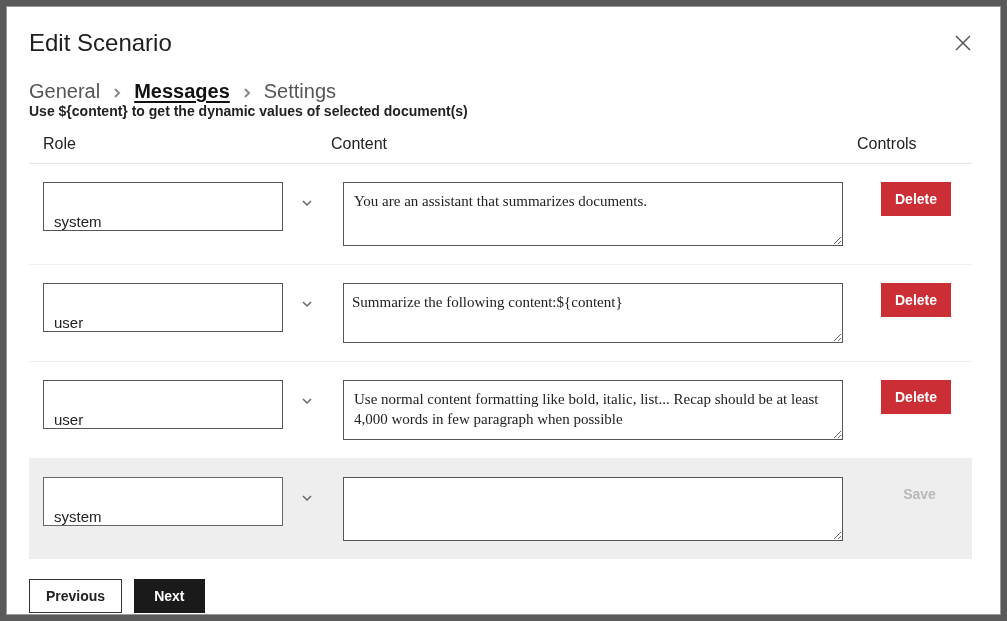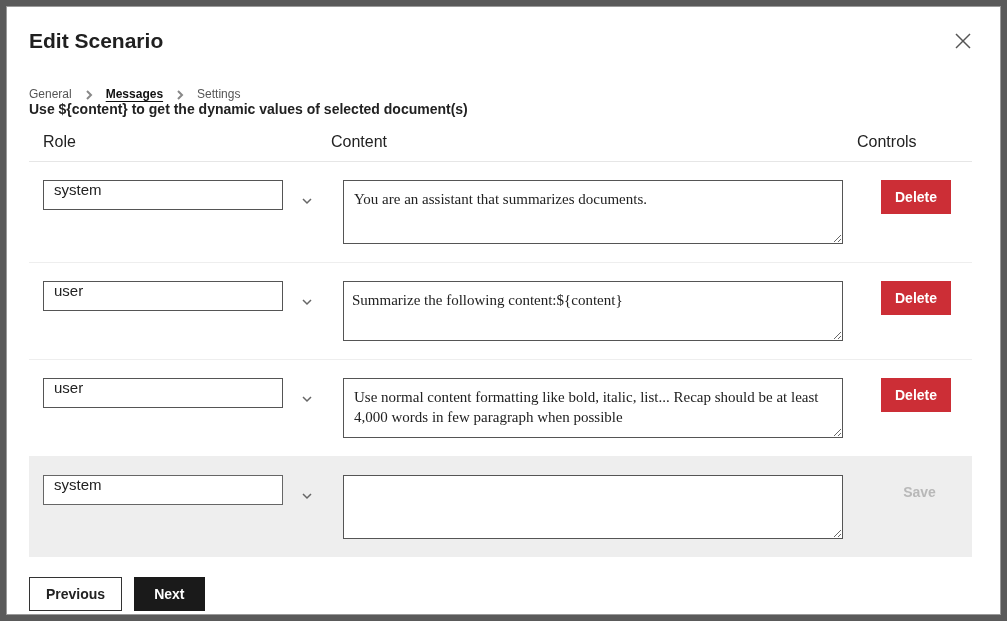--- a/index.html
+++ b/index.html
@@ -1,33 +1,33 @@
 <!DOCTYPE html>
 <html><head>
   <meta charset="utf-8">
   <style>
     * { box-sizing: border-box; margin: 0; padding: 0; }
     html, body { width: 1007px; height: 621px; font-family: "Segoe UI", Arial, sans-serif; background: #5a5a5a; overflow: hidden; }
     .window { position: absolute; top: 6px; left: 6px; right: 6px; bottom: 6px; background: #ffffff; border: 1px solid #9a9a9a; padding: 0 28px 20px 22px; display: flex; flex-direction: column; }
     .header { display: flex; align-items: center; justify-content: space-between; padding-top: 22px; }
-    .title { font-size: 21px; font-weight: 700; color: #202020; }
+    .title { font-size: 24px; font-weight: 400; color: #202020; }
     .close-icon { width: 18px; height: 18px; stroke: #555; stroke-width: 1.5; cursor: pointer; }
-    .breadcrumb { display: flex; align-items: center; gap: 12px; color: #555; font-size: 12px; margin-top: 34px; }
+    .breadcrumb { display: flex; gap: 12px; color: #555; font-size: 20px; margin-top: 23px; }
     .crumb { color: #555; }
     .crumb.hot { color: #111; font-weight: 700; text-decoration: underline; text-underline-offset: 3px; }
     .chev { width: 10px; height: 10px; }
     .chev svg { stroke: #888; stroke-width: 2; fill: none; }
     .hint { font-size: 14px; font-weight: 700; color: #222; }
     .grid { margin-top: 16px; }
     .colheads { display: grid; grid-template-columns: 280px 518px 1fr; gap: 8px; color: #222; font-size: 16px; padding: 0 14px; }
     .hr { height: 1px; background: #e6e6e6; margin-top: 10px; }
     .row { display: grid; grid-template-columns: 280px 518px 1fr; gap: 20px; padding: 18px 14px; align-items: flex-start; border-bottom: 1px solid #eeeeee; }
     .row.draft { background: #eeeeee; border-bottom: none; }
     .select { position: relative; }
-    .select-c { width: 240px; height: 30px; border: 1px solid #555555; background: #fff; display: flex; align-items: flex-start; padding: 0 10px; font-size: 15px; color: #222; cursor: pointer; user-select: none; }
+    .select-c { width: 240px; height: 49px; border: 1px solid #555555; background: #fff; display: flex; align-items: flex-end; padding: 0 10px; font-size: 15px; color: #222; cursor: pointer; user-select: none; }
     .row.draft .select-c { border-color: #666; }
     .select-c .caret { position: absolute; right: 10px; top: 12px; }
     .select-c .caret svg { stroke: #666; stroke-width: 1.5; fill: none; width: 12px; height: 10px; }
     textarea.content { width: 500px; min-height: 60px; border: 1px solid #555555; padding: 8px 10px; font-family: Liberation Serif, serif; font-size: 15px; resize: both; color: #222; line-height: 1.35; }
     .row.r0 textarea.content { height: 64px; }
     .row.r1 textarea.content { height: 60px; padding-left: 8px; }
     .row.r2 textarea.content { height: 60px; }
     .row.draft textarea.content { height: 64px; }
     .btn { display: inline-flex; align-items: center; justify-content: center; height: 30px; padding: 17px 14px; font-size: 14px; font-weight: 700; border: none; cursor: pointer; }
     .btn-danger { background: #cc2e36; color: #fff; }

